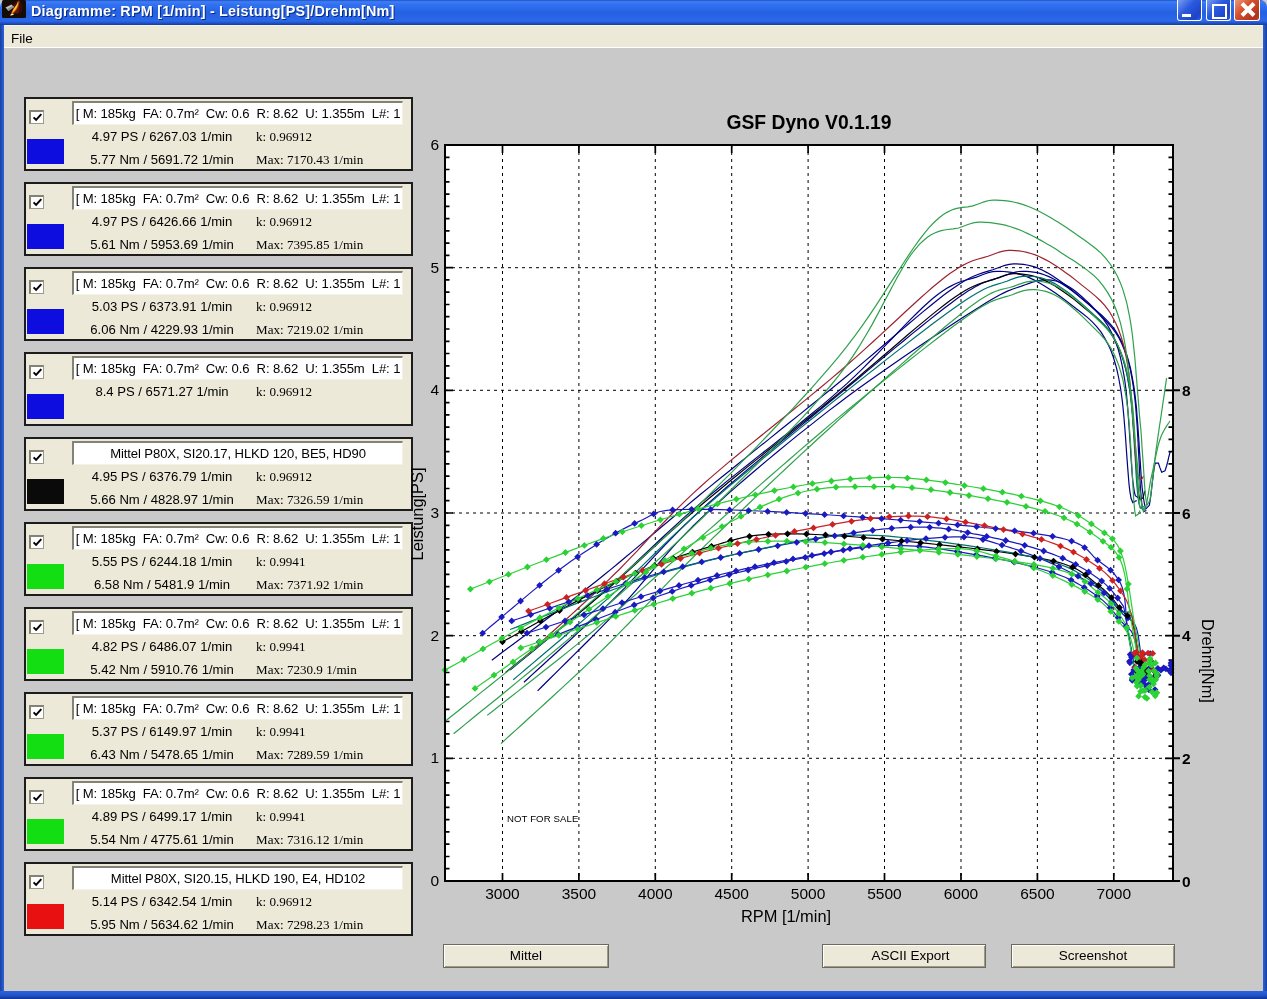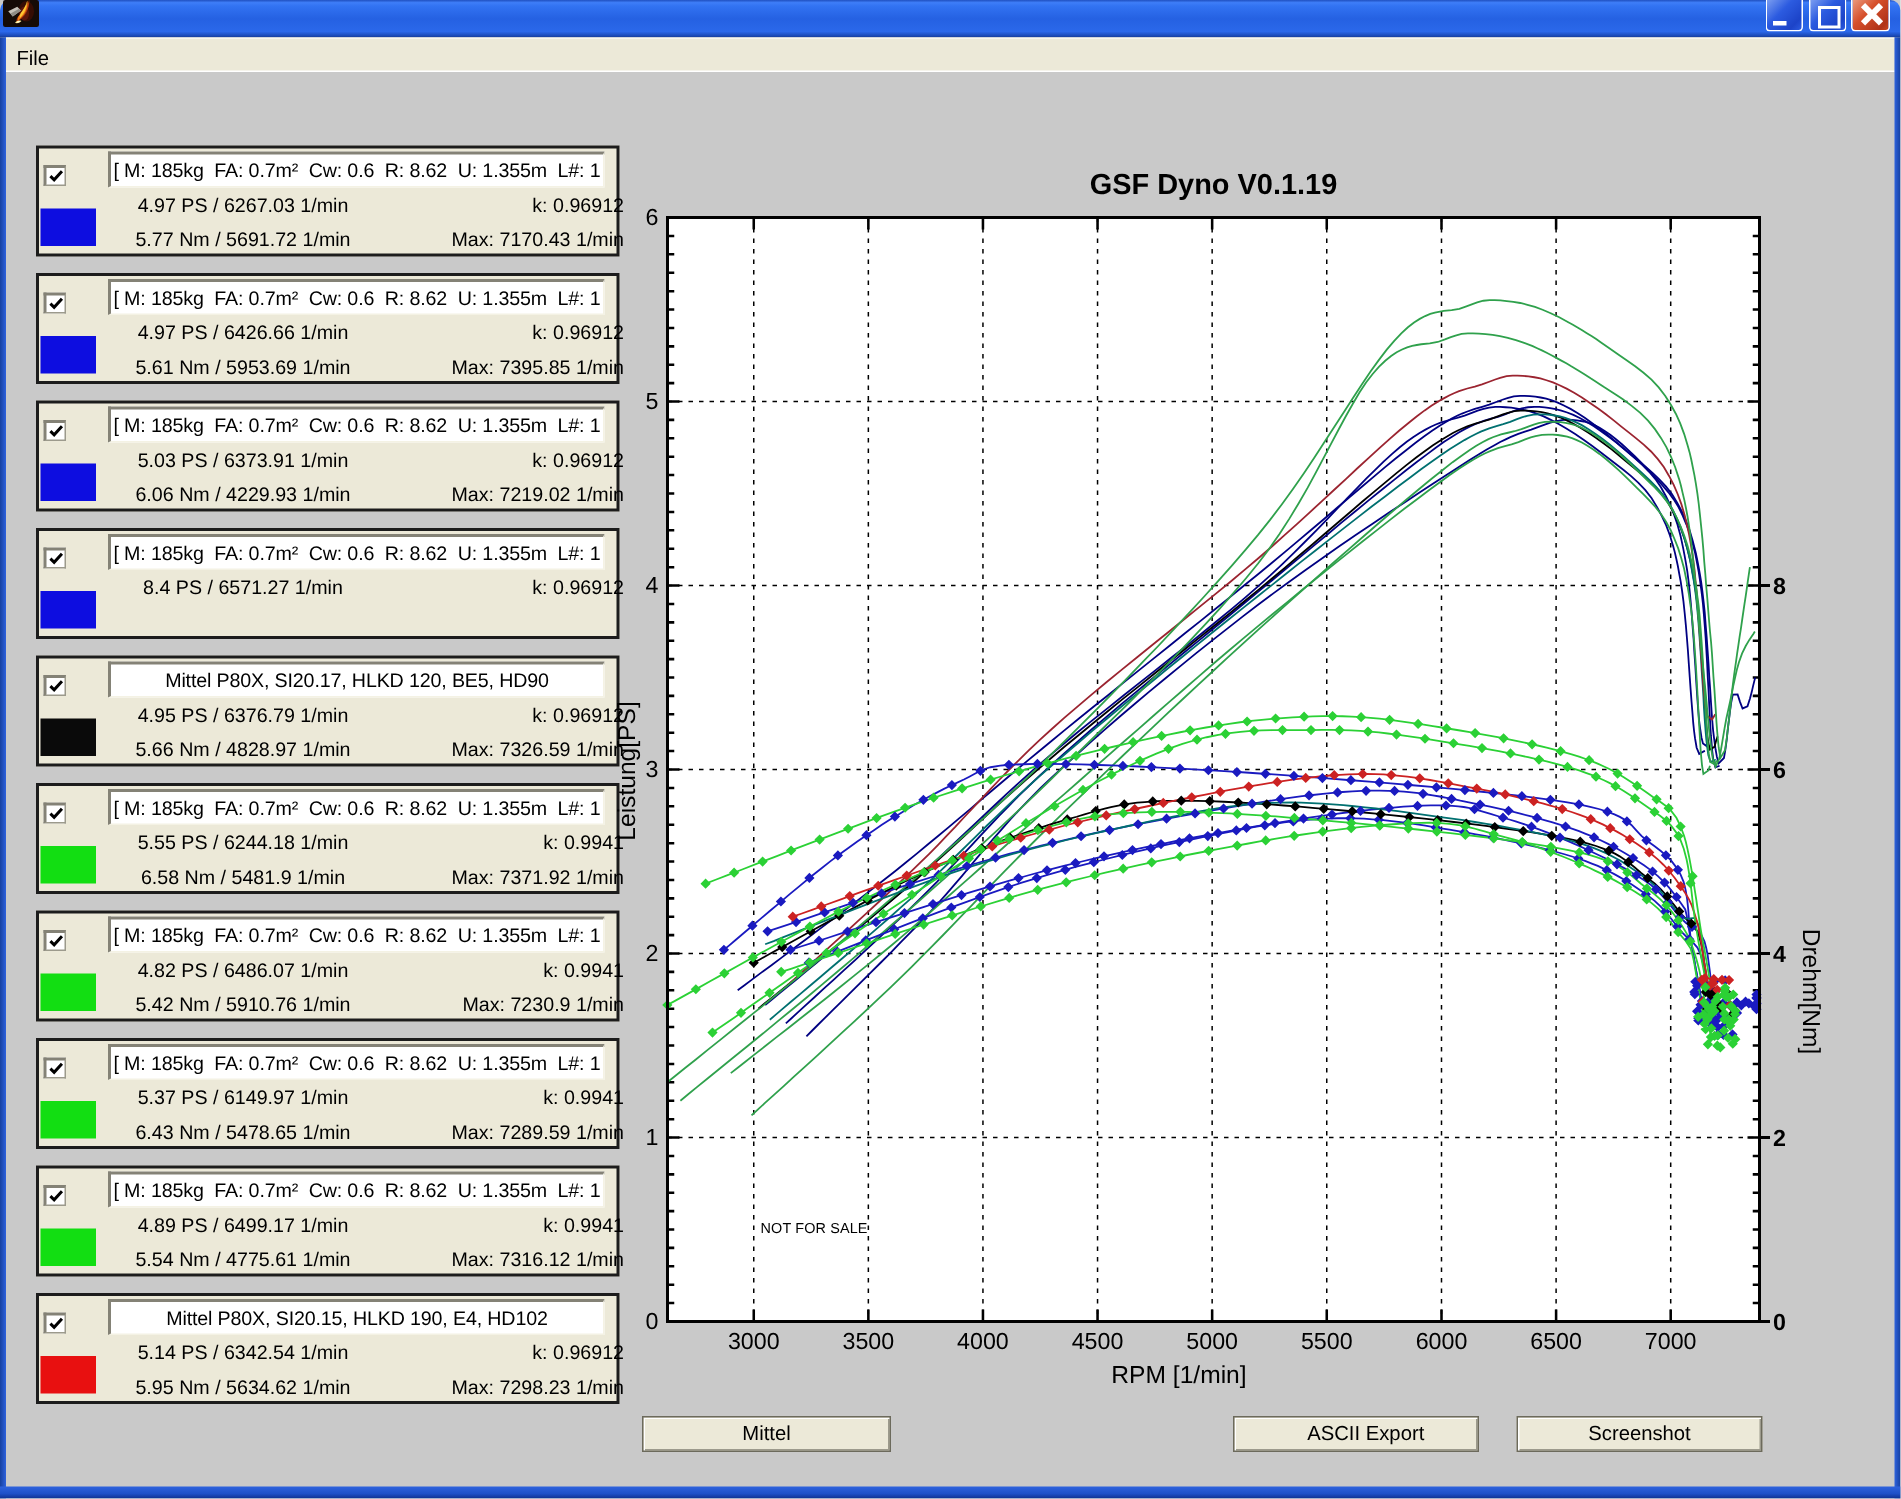--- a/index.html
+++ b/index.html
@@ -32,40 +32,41 @@
   border:1px solid #9c9a8c; border-top:2px solid #848276; border-left:2px solid #848276; }
 .panel .cb svg { position:absolute; left:0.5px; top:1px; }
 .panel .sw { position:absolute; left:1px; top:40px; width:37px; height:25px; }
 .panel .field { position:absolute; left:46px; top:2px; width:331px; height:24px; background:#fff;
   border-top:2px solid #848276; border-left:2px solid #848276; border-right:1px solid #f4f2e4; border-bottom:1px solid #f4f2e4;
   font-size:13.1px; text-align:center; line-height:21px; letter-spacing:-0.1px; white-space:nowrap; overflow:hidden; }
 .panel .row { position:absolute; left:0; width:385px; height:20px; font-size:13.1px; }
 .panel .r1 { top:30px; }
 .panel .r2 { top:53px; }
 .panel .lc { position:absolute; left:0px; width:272px; text-align:center; }
-.panel .rc { position:absolute; left:230px; width:160px; text-align:right; }
+.panel .rc { position:absolute; left:230px; width:160px; text-align:left;font-family:Liberation Serif, serif; }
 #buttons .btn { position:absolute; top:944px; height:24px; background:#ece9d8; border:1px solid #6c6a5c;
   box-shadow:inset 1px 1px 0 #fff, inset -1px -1px 0 #9c9a8c; font-size:13.5px; text-align:center; line-height:22px; }
 </style></head>
 <body>
 <div id="win">
   <div id="client"></div>
   <div id="title">
     <svg id="icon" viewBox="0 0 24 18">
       <rect x="0" y="0" width="24" height="18" rx="1.5" fill="#150b07"></rect>
       <ellipse cx="15.5" cy="7.5" rx="5.2" ry="6.8" fill="#360d04"></ellipse>
       <ellipse cx="14.2" cy="9" rx="3.2" ry="4.6" fill="#5c160a"></ellipse>
       <polygon points="3.5,7.5 9.5,4.5 12,7 6.5,11" fill="#c6c2ba"></polygon>
       <polygon points="5,9 10.5,6 12,7 6.5,11" fill="#8f8c85"></polygon>
       <path d="M17.5 0 C16 4.5 14 7 11.5 9.5 C9.5 11.4 8.6 13 9.2 15 L11 13.5 C13.5 11.5 15.5 9 16.6 6 C17.3 4 17.6 2 17.5 0 Z" fill="#b63a0c"></path>
       <path d="M16.8 0 C15.6 4 13.8 6.8 11.8 9 C10.2 10.8 9.6 12.4 10 14 C11 12.6 12.4 11.4 13.8 9.8 C15.4 7.9 16.4 4.2 16.8 0 Z" fill="#f08818"></path>
       <path d="M16.2 0.4 C15.2 3.8 14 5.8 12.6 7.6 C11.5 9 11 10.6 11.3 12 C12.2 10.8 13.2 9.6 14.2 8 C15.3 6.2 15.9 3.4 16.2 0.4 Z" fill="#ffc832"></path>
       <path d="M8 15.2 C9.3 13.6 11 13.4 12.3 14 C10.8 15.4 9.4 15.8 8 15.2 Z" fill="#ffe98e"></path>
       <path d="M9 14.8 C10 13.9 10.8 13.8 11.6 14.1 C10.7 14.9 9.8 15.1 9 14.8 Z" fill="#fff7d0"></path>
     </svg>
+    <div class="txt">Diagramme: RPM [1/min] - Leistung[PS]/Drehm[Nm]</div>
     <div class="wbtn" id="bmin"></div>
     <div class="wbtn" id="bmax"></div>
     <div class="wbtn" id="bclose"></div>
   </div>
   <div id="menubar">
       <span>File</span>
     </div>
   <div id="ebl" class="eb"></div>
     <div id="ebr" class="eb"></div>
     <div id="ebb" class="eb"></div>
@@ -229,21 +230,21 @@
 <div class="row r1">
         <span class="lc">5.14 PS / 6342.54 1/min</span>
         <span class="rc">k: 0.96912</span>
       </div>
 <div class="row r2">
         <span class="lc">5.95 Nm / 5634.62 1/min</span>
         <span class="rc">Max: 7298.23 1/min</span>
       </div>
 </div>
   <div id="buttons">
-    <div class="btn" style="left:428px; width:166px;">Mittel</div>
+    <div class="btn" style="left:443px; width:166px;">Mittel</div>
     <div class="btn" style="left:822px; width:164px;padding-left:13px;">ASCII Export</div>
     <div class="btn" style="left:1011px; width:164px;">Screenshot</div>
   </div>
   <svg id="chart" style="position:absolute; left:400px; top:108px;" width="820" height="830" viewBox="400 108 820 830">
     <style>
       .ax { font:15.5px "Liberation Sans", sans-serif; fill:#000; }
       .axt { font:16.4px "Liberation Sans", sans-serif; fill:#000; }
       .axb { font:bold 15.5px "Liberation Sans", sans-serif; fill:#000; }
     </style>
     <rect x="445" y="145" width="728" height="736" fill="#fff" stroke="none"></rect>

